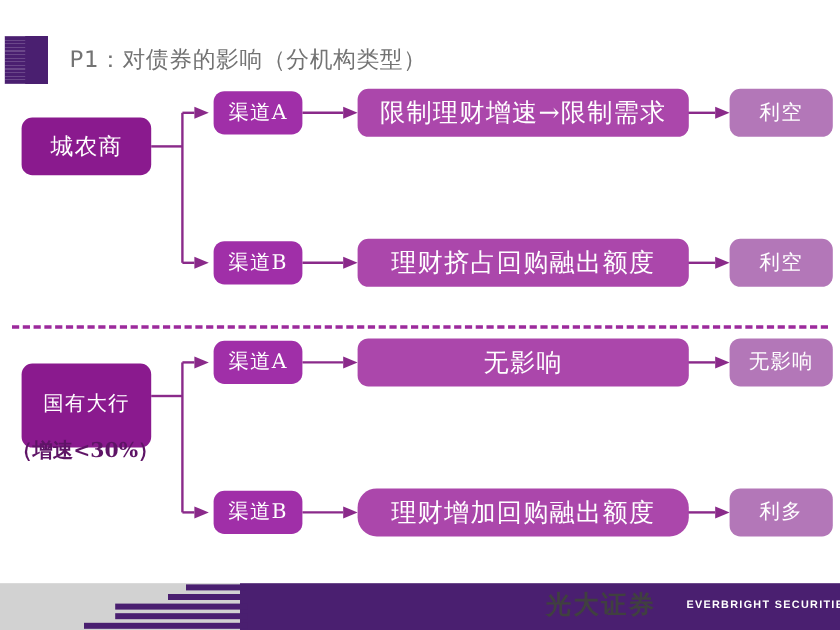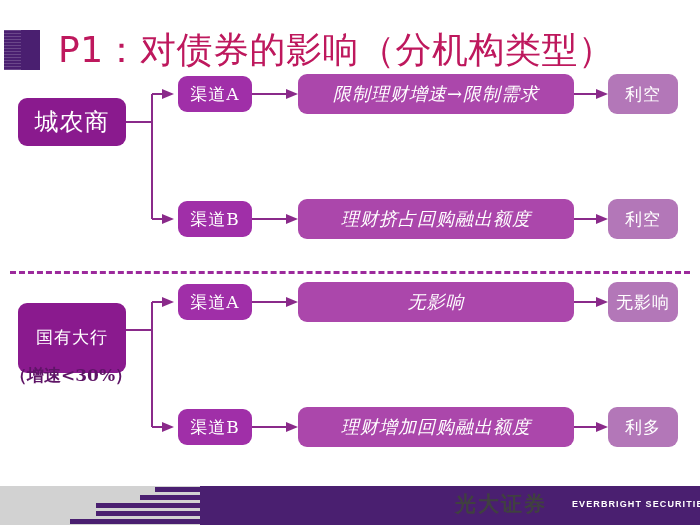--- a/index.html
+++ b/index.html
@@ -32,22 +32,22 @@
     background-size: 17px 100%;
     background-repeat: no-repeat;
   }
   #slide-title {
     position: absolute;
     left: 58px;
     top: 26px;
     height: 48px;
     display: flex;
     align-items: center;
-    font-size: 36px;
-    color: #be185d;
+    font-size: 19px;
+    color: #737373;
     letter-spacing: 0.5px;
     white-space: nowrap;
     font-family: "DejaVu Sans", "Liberation Sans", sans-serif;
   }
 
   
   #diagram {
     position: absolute;
     left: 0;
     top: 78px;
@@ -70,43 +70,42 @@
     box-sizing: border-box;
     text-align: center;
     line-height: 1.18;
     letter-spacing: 1px;
   }
   .node-source {
     left: 18px;
     width: 108px;
     height: 48px;
     background: #8a1a8e;
-    font-size: 24px;
+    font-size: 19px;
   }
   .node-source.two-line {
     height: 70px;
     font-size: 17px;
     flex-direction: column;
     line-height: 1.25;
   }
   .node-channel {
     width: 74px;
     height: 36px;
     background: #a02fa8;
     font-size: 17px;
   }
   .node-detail {
     width: 276px;
     height: 40px;
     background: #ab47ab;
-    font-size: 18px;
-    font-style: italic;
+    font-size: 21px;
   }
   .node-result {
-    width: 70px;
+    width: 86px;
     height: 40px;
     background: #b377b8;
     font-size: 17px;
   }
 
   .caption {
     position: absolute;
     color: #5e1466;
     font-size: 17px;
     font-weight: bold;
@@ -263,21 +262,21 @@
     <div class="caption" style="left:10px; top:78px;">（增速&lt;30%）</div>
 
     <div class="node node-channel" style="left:178px; top:-2px;">渠道A</div>
 
     <div class="node node-detail" style="left:298px; top:-4px;">无影响</div>
 
     <div class="node node-result" style="left:608px; top:-4px;">无影响</div>
 
     <div class="node node-channel" style="left:178px; top:123px;">渠道B</div>
 
-    <div class="node node-detail" style="left:298px; top:121px;">理财增加回购融出额度</div>
+    <div class="node node-detail" style="left:298px; top:121px;border-radius:16px;">理财增加回购融出额度</div>
 
     <div class="node node-result" style="left:608px; top:121px;">利多</div>
   </div>
 </div>
 
 <div id="divider"></div>
 
 <div id="footer">
   <div id="footer-gray"></div>
   <div id="footer-purple"></div>

